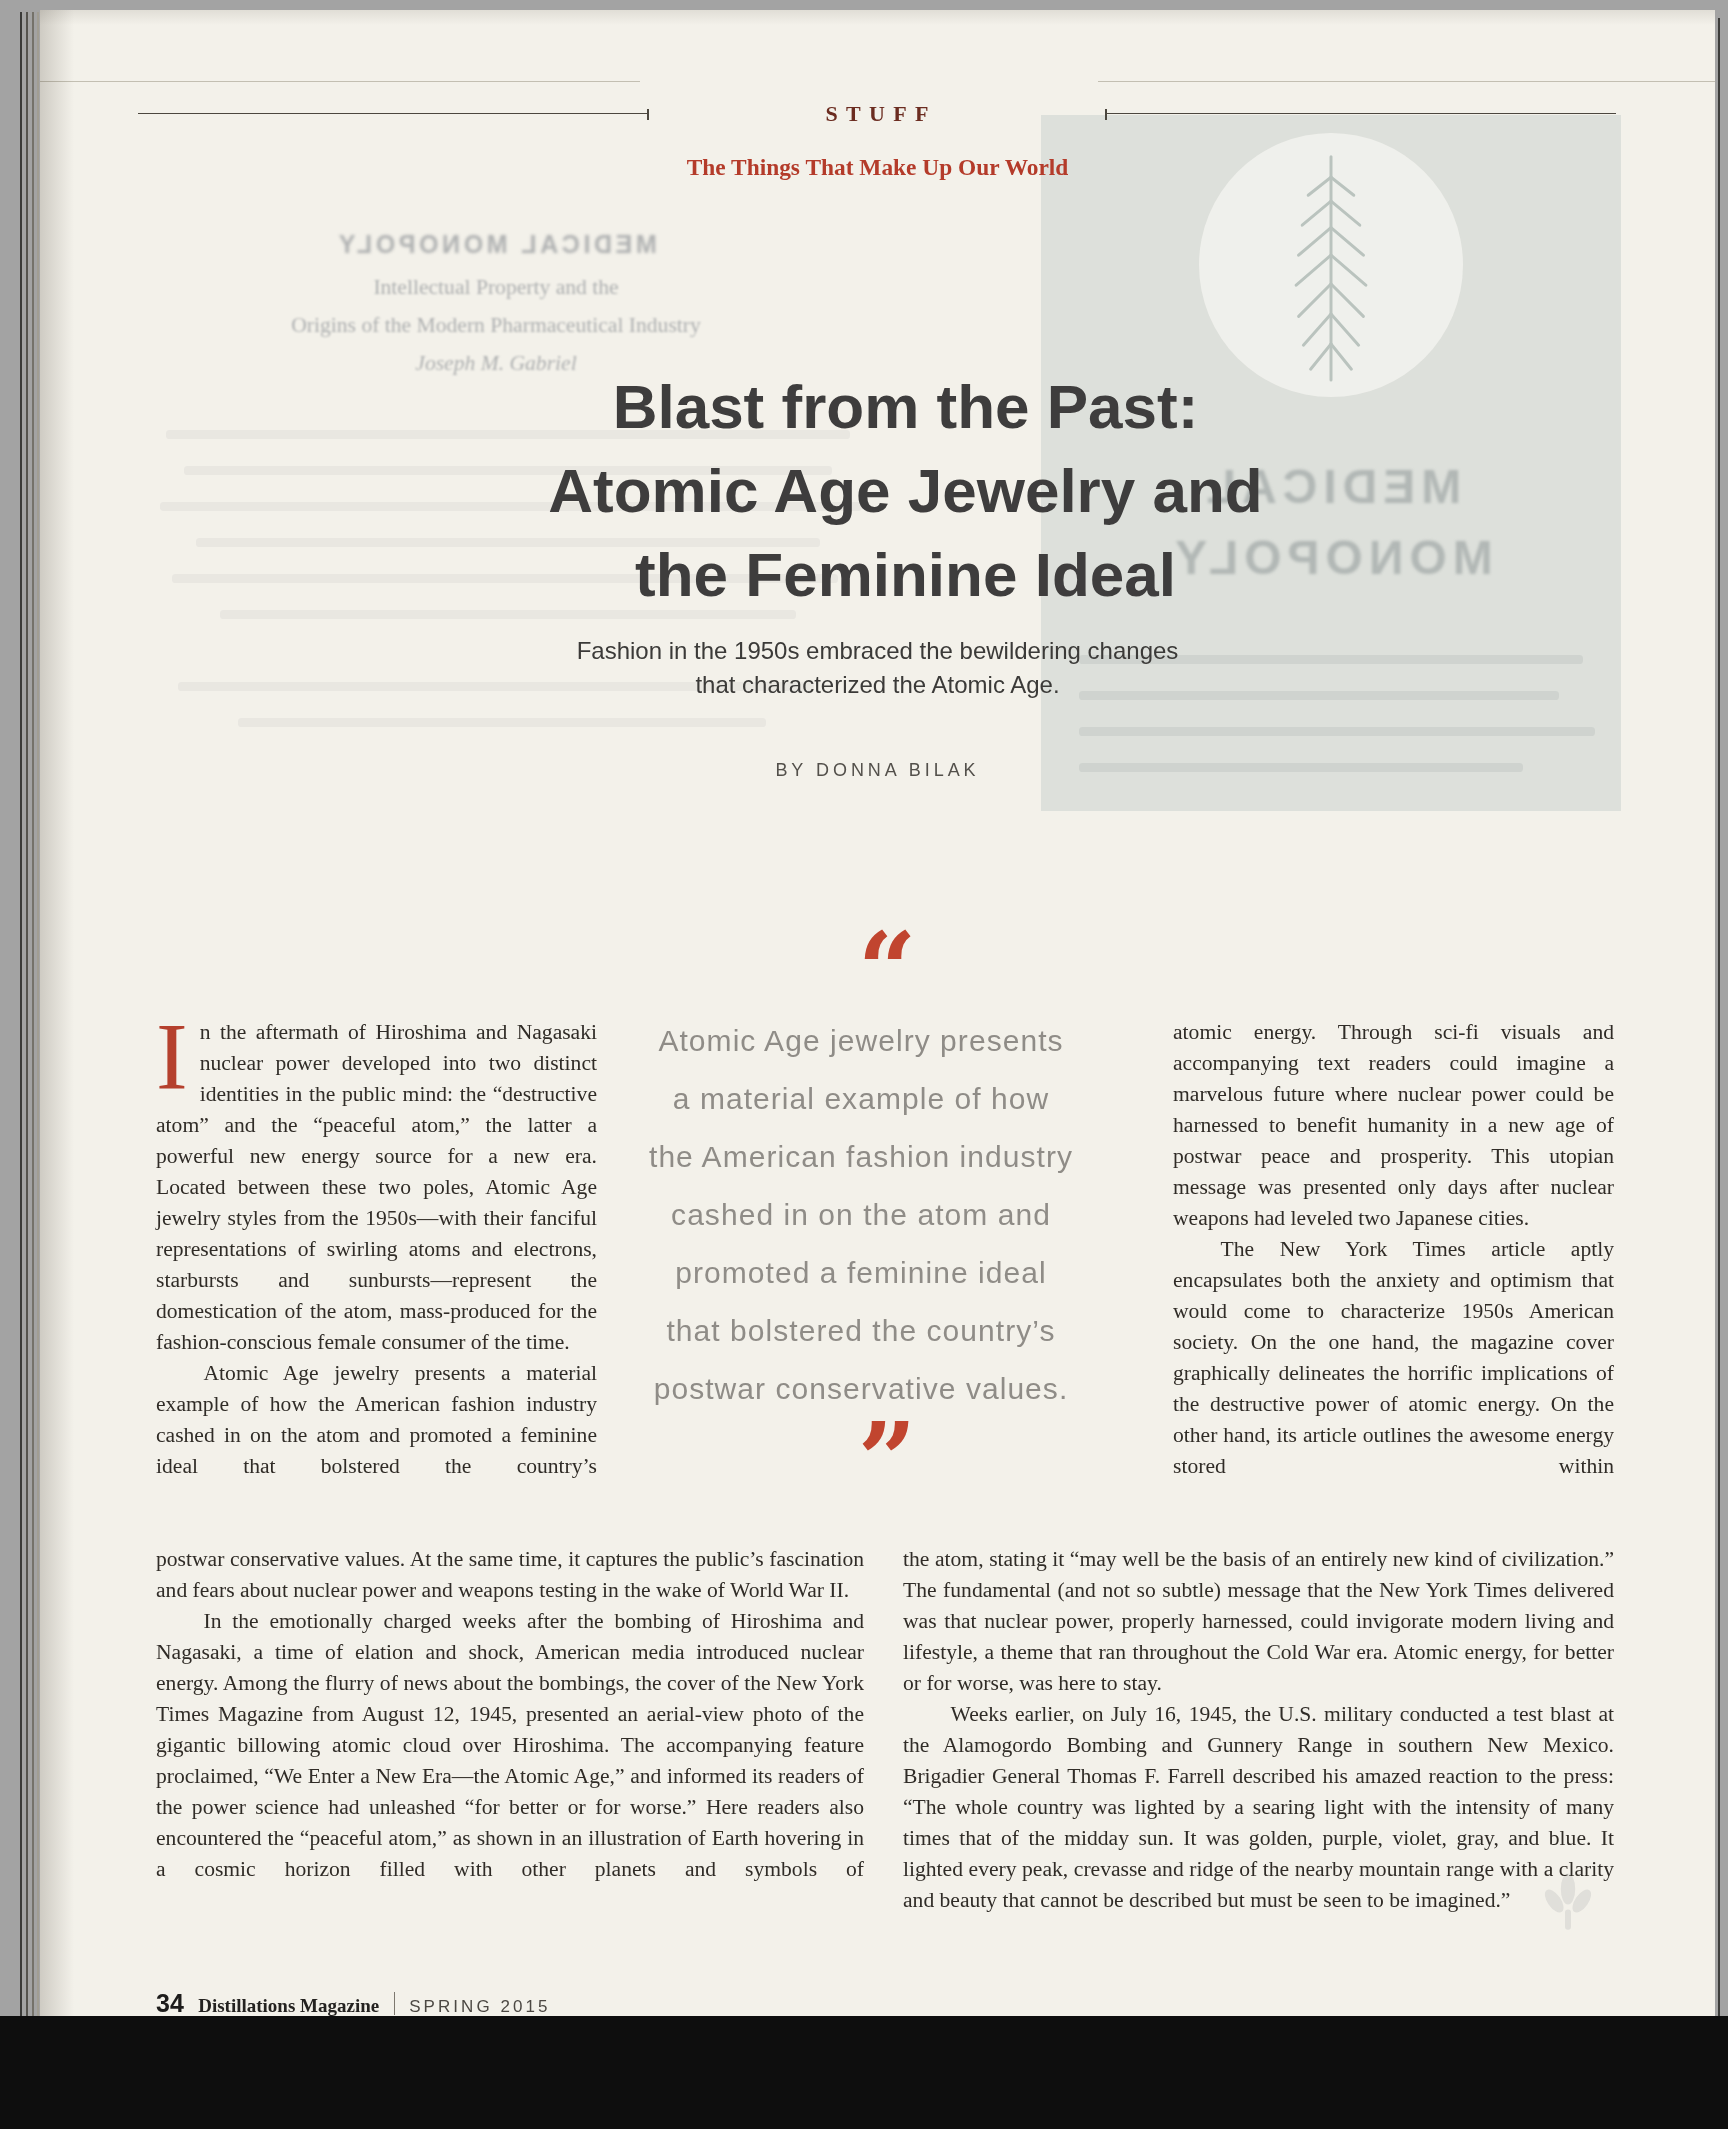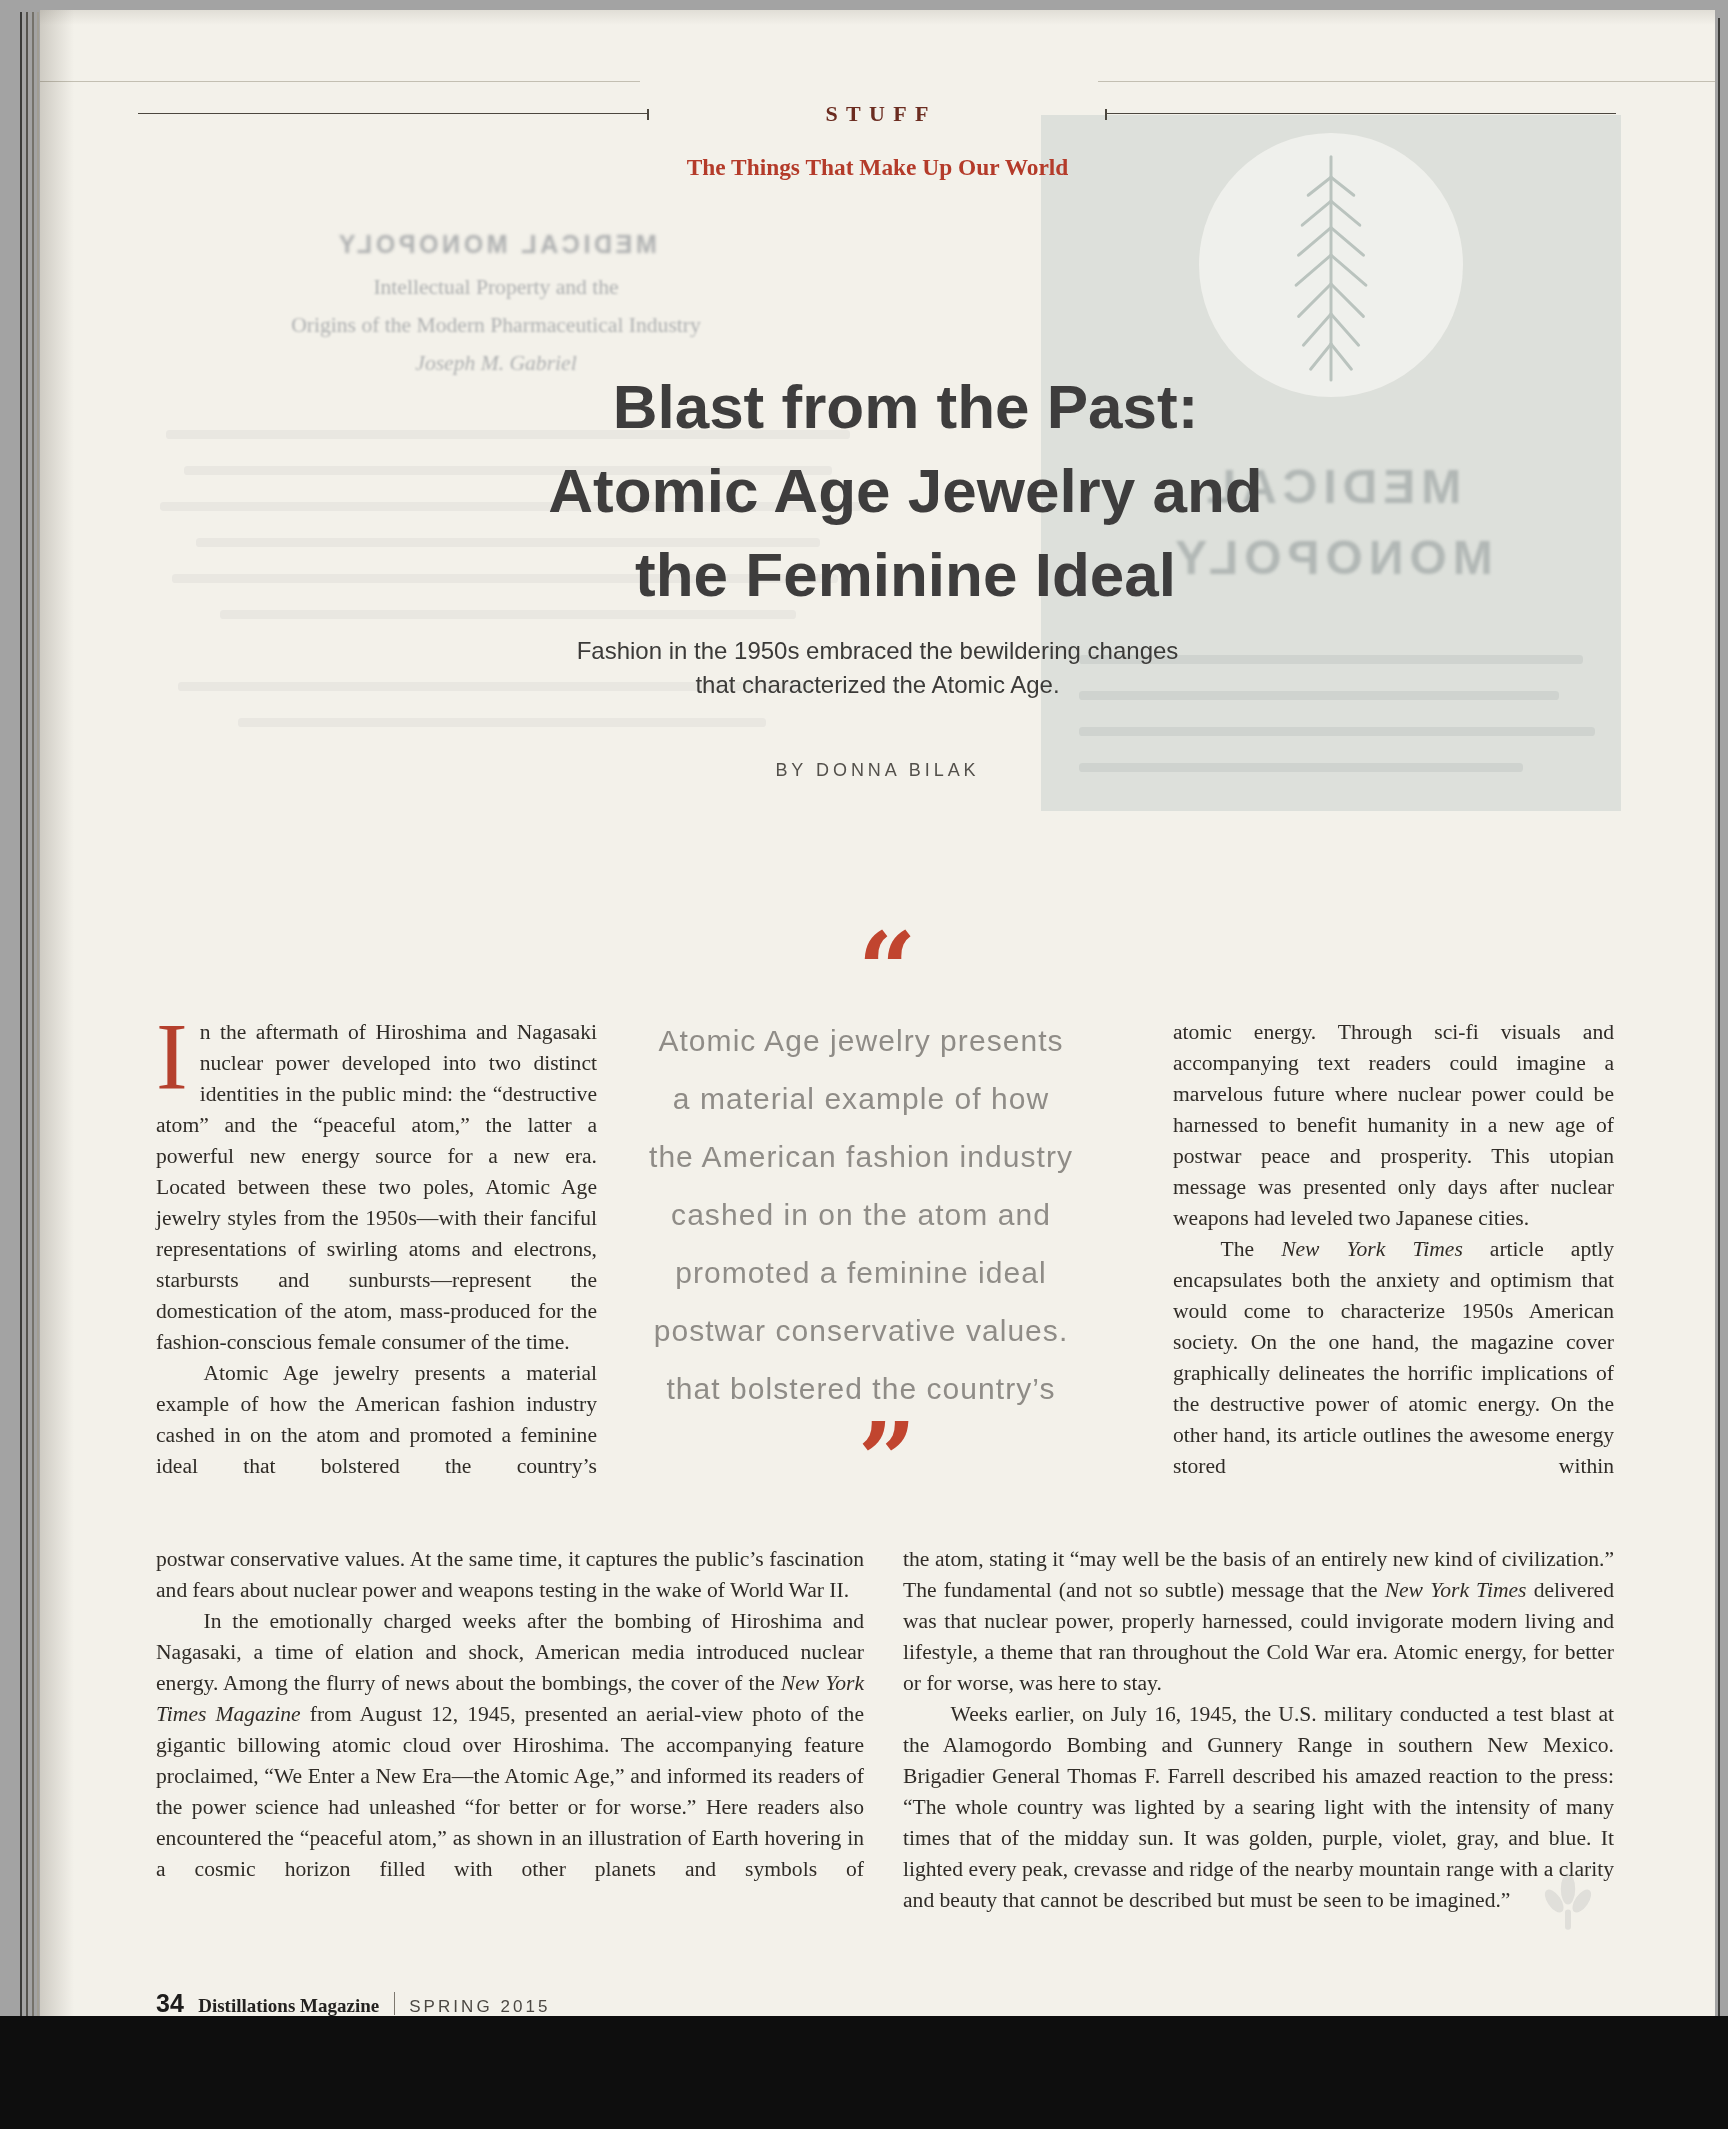--- a/index.html
+++ b/index.html
@@ -64,21 +64,21 @@
   
   .col{font-size:21.6px;line-height:31px;color:#302c27;text-align:justify;hyphens:auto;-webkit-hyphens:auto;}
   .col p{margin:0;}
   .indent{text-indent:2.2em;}
   .cont{text-align-last:justify;}
   .col-left-narrow{left:116px;top:1007px;width:441px;}
   .col-left-wide{left:116px;top:1534px;width:708px;}
   .col-right-narrow{left:1133px;top:1007px;width:441px;}
   .col-right-wide{left:863px;top:1534px;width:711px;}
   .dropcap{float:left;font-size:95px;line-height:73px;color:#b5402d;padding:4.8px 12px 0 0;}
-  .it{font-style:italic;}
+  .it{}
 
   
   .footer{left:116px;top:1979px;display:flex;align-items:baseline;gap:14.4px;}
   .pagenum{font-family:"Liberation Sans",sans-serif;font-weight:700;font-size:25px;color:#1d1c1b;}
   .mag{font-family:"Liberation Serif",serif;font-weight:700;font-size:19px;color:#242220;}
   .fdivider{width:1.2px;height:23px;background:#7d786f;align-self:center;}
   .issue{font-family:"Liberation Sans",sans-serif;font-size:17px;letter-spacing:0.18em;color:#4c4843;}
 </style>
 </head>
 <body>
@@ -176,22 +176,22 @@
 
     <div class="content byline">BY DONNA BILAK</div>
 
     <div class="content quote-mark quote-open">“</div>
     <div class="content pullquote">
       <div>Atomic Age jewelry presents</div>
       <div>a material example of how</div>
       <div>the American fashion industry</div>
       <div>cashed in on the atom and</div>
       <div>promoted a feminine ideal</div>
+      <div>that bolstered the country’s</div>
       <div>postwar conservative values.</div>
-      <div>that bolstered the country’s</div>
     </div>
     <div class="content quote-mark quote-close">”</div>
 
     <div class="content col col-left-narrow" lang="en">
       <p class="para"><span class="dropcap">I</span><span>n the aftermath of Hiroshima and Nagasaki nuclear power developed into two distinct identities in the public mind: the “destructive atom” and the “peaceful atom,” the latter a powerful new energy source for a new era. Located between these two poles, Atomic Age jewelry styles from the 1950s—with their fanciful representations of swirling atoms and electrons, starbursts and sunbursts—represent the domestication of the atom, mass-produced for the fashion-conscious female consumer of the time.</span></p>
       <p class="indent cont">Atomic Age jewelry presents a material example of how the American fashion industry cashed in on the atom and promoted a feminine ideal that bolstered the country’s</p>
     </div>
 
     <div class="content col col-left-wide" lang="en">
       <p>postwar conservative values. At the same time, it captures the public’s fascination and fears about nuclear power and weapons testing in the wake of World War II.</p>

